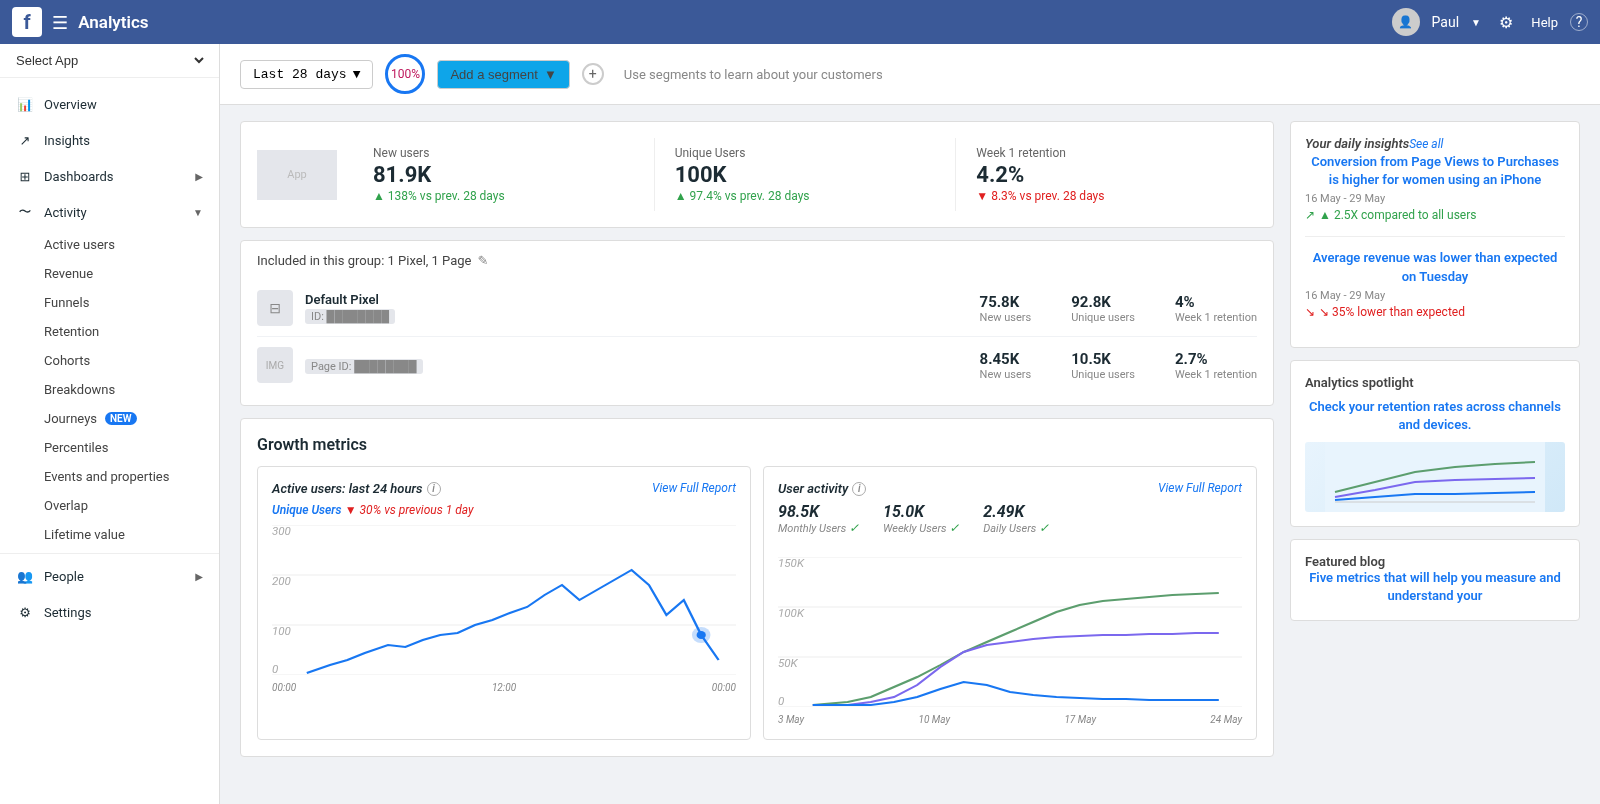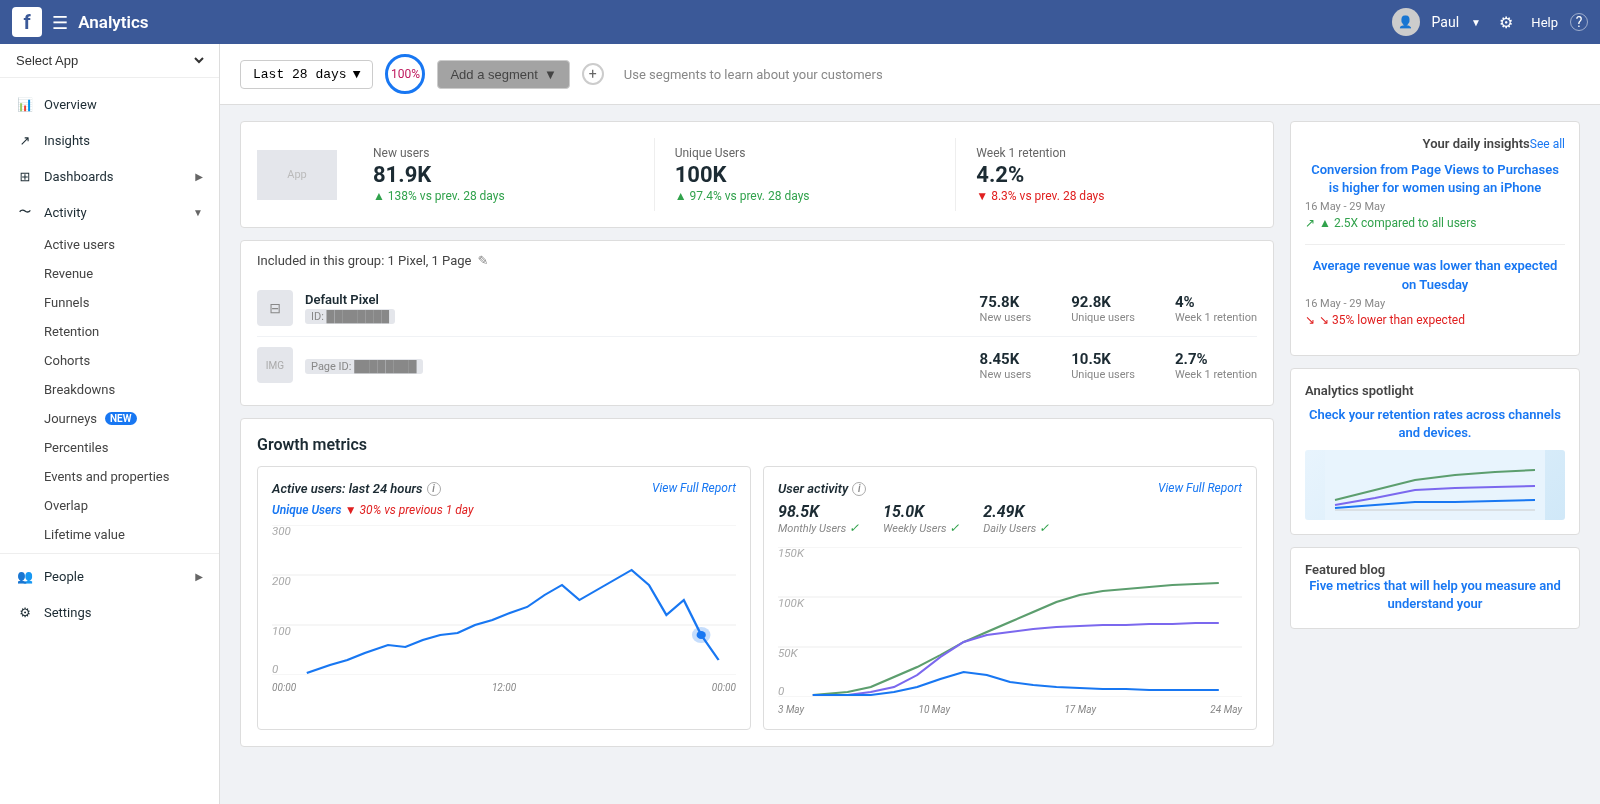--- a/index.html
+++ b/index.html
@@ -104,21 +104,21 @@
     .date-picker-btn {
       border: 1px solid #ccc; background: white; padding: 6px 12px; border-radius: 4px;
       cursor: pointer; font-size: 13px; display: flex; align-items: center; gap: 6px; font-family: Liberation Mono, monospace;
     }
     .segment-circle {
       width: 40px; height: 40px; border-radius: 50%;
       border: 3px solid #1877f2; display: flex; align-items: center; justify-content: center;
       font-size: 12px; font-weight: normal; color: #be185d;
     }
     .add-segment-btn {
-      border: 1px solid #ccc; background: #a3a3a3; padding: 6px 12px; border-radius: 4px;
+      border: 1px solid #ccc; background: #0ea5e9; padding: 6px 12px; border-radius: 4px;
       cursor: pointer; font-size: 13px; display: flex; align-items: center; gap: 6px; color: #444;
     }
     .add-segment-icon {
       width: 22px; height: 22px; border: 2px solid #ccc; border-radius: 50%;
       display: flex; align-items: center; justify-content: center; font-size: 14px; color: #666;
     }
     .segment-hint { font-size: 13px; color: #888; margin-left: 8px; }
 
     
     .content-area {
@@ -215,33 +215,33 @@
     .chart-header {
       display: flex; justify-content: space-between; align-items: flex-start; margin-bottom: 6px;
     }
     .chart-title { font-size: 13px; font-weight: 600; color: #1c2b33; display: flex; align-items: center; gap: 4px; }
     .chart-link { font-size: 12px; color: #1877f2; cursor: pointer; text-decoration: none; }
     .chart-big-value { font-size: 20px; font-weight: bold; color: #1c2b33; }
     .chart-sub-label { font-size: 12px; color: #1877f2; font-weight: 600; }
     .chart-change { font-size: 12px; color: #e02020; }
     .chart-change.down { color: #e02020; }
     .chart-sub-metrics {
-      display: flex; gap: 24px; margin-bottom: 12px;
+      display: flex; gap: 24px; margin-bottom: 22px;
     }
     .chart-sub-metric .label { font-size: 11px; color: #888; }
     .chart-sub-metric .value { font-size: 16px; font-weight: bold; color: #1c2b33; }
     .chart-svg-area { width: 100%; height: 150px; }
     .x-labels { display: flex; justify-content: space-between; font-size: 10px; color: #888; margin-top: 4px; }
 
     
     .insight-card {
       background: white; border: 1px solid #ddd; border-radius: 4px; padding: 14px; margin-bottom: 12px;
     }
     .insight-card-header {
-      display: flex; justify-content: flex-end; align-items: center; margin-bottom: 10px;
+      display: flex; justify-content: flex-start; align-items: center; margin-bottom: 2px; font-style: italic;
     }
     .insight-card-title { font-size: 13px; font-weight: 600; color: #444; }
     .see-all-link { font-size: 12px; color: #1877f2; cursor: pointer; text-decoration: none; }
     .insight-item { margin-bottom: 14px; }
     .insight-link { font-size: 13px; color: #1877f2; font-weight: 600; cursor: pointer; line-height: 1.4; text-align: center; }
     .insight-date { font-size: 11px; color: #888; margin: 3px 0; }
     .insight-compare { font-size: 12px; color: #31a24c; display: flex; align-items: center; gap: 4px; }
     .insight-compare.down { color: #e02020; }
     .insight-divider { border-top: 1px solid #eee; margin: 12px 0; }
     .spotlight-img {

